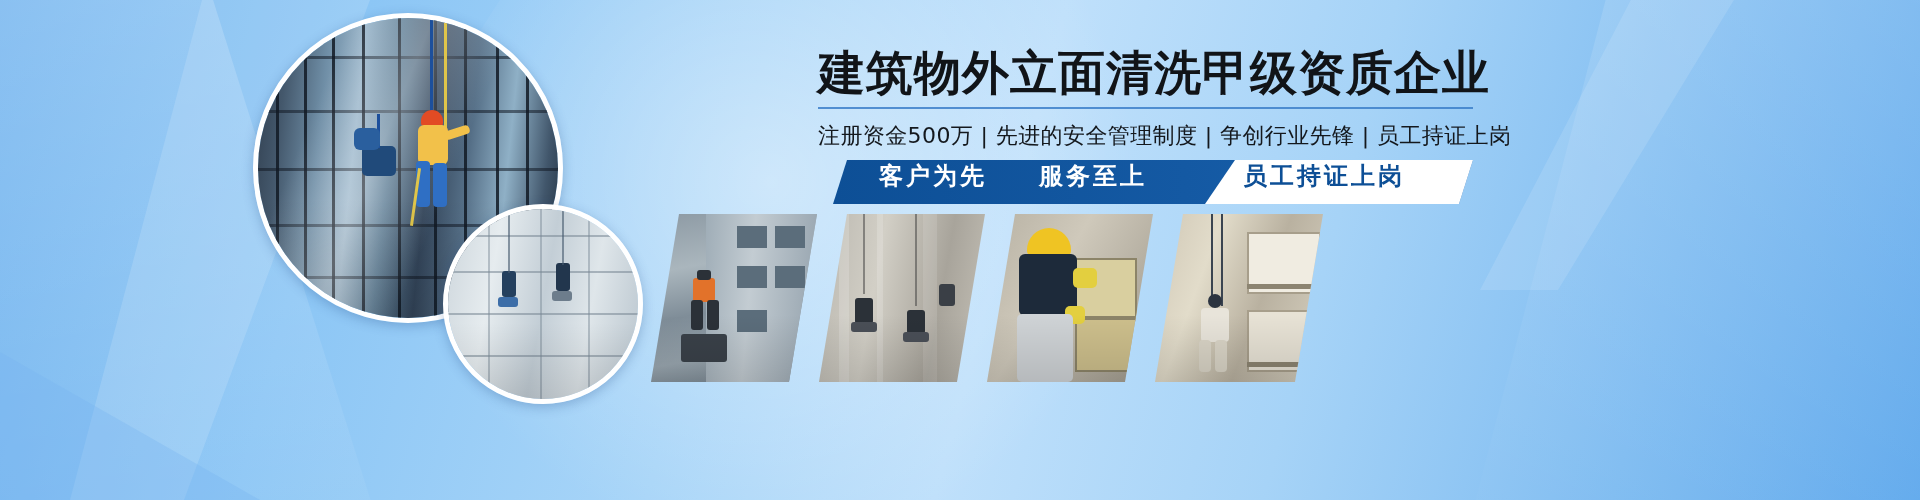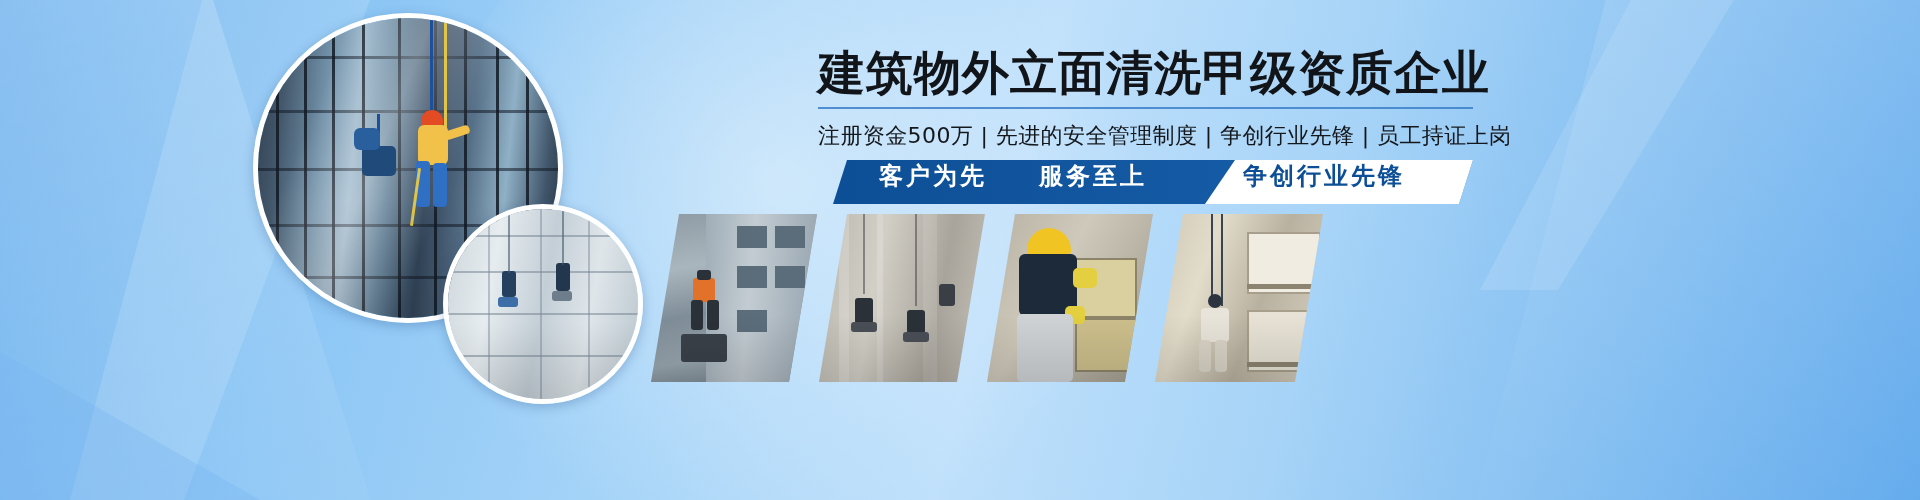--- a/index.html
+++ b/index.html
@@ -202,21 +202,21 @@
     <div class="title">建筑物外立面清洗甲级资质企业</div>
     <div class="rule"></div>
     <div class="subtitle">注册资金500万 | 先进的安全管理制度 | 争创行业先锋 | 员工持证上岗</div>
   </div>
 
   <div class="ribbon">
     <div class="rib-blue"></div>
     <div class="rib-white"></div>
     <div class="rib-txt rib-t1">客户为先</div>
     <div class="rib-txt rib-t2">服务至上</div>
-    <div class="rib-txt rib-t3">争创行业先锋</div>
+    <div class="rib-txt rib-t3">员工持证上岗</div>
   </div>
 
   <div class="strip">
 
     <div class="slice s1">
       <div class="p1">
         <div class="wall"></div>
         <div class="win" style="left:86px;top:12px;width:30px;height:22px"></div>
         <div class="win" style="left:124px;top:12px;width:30px;height:22px"></div>
         <div class="win" style="left:86px;top:52px;width:30px;height:22px"></div>

